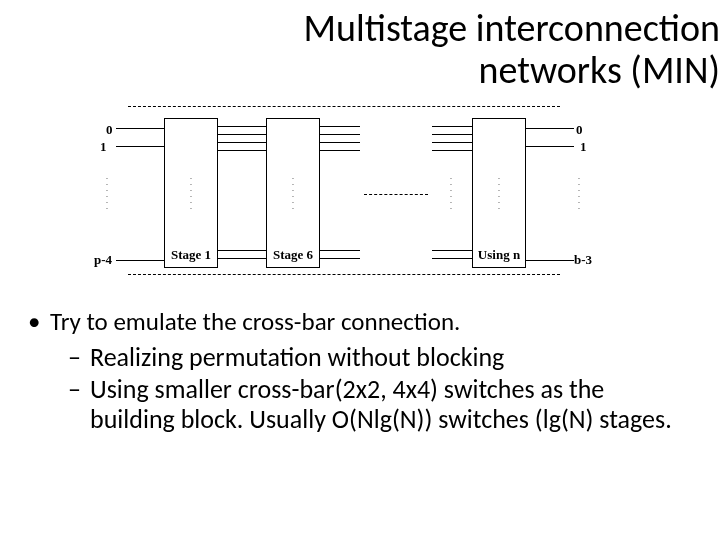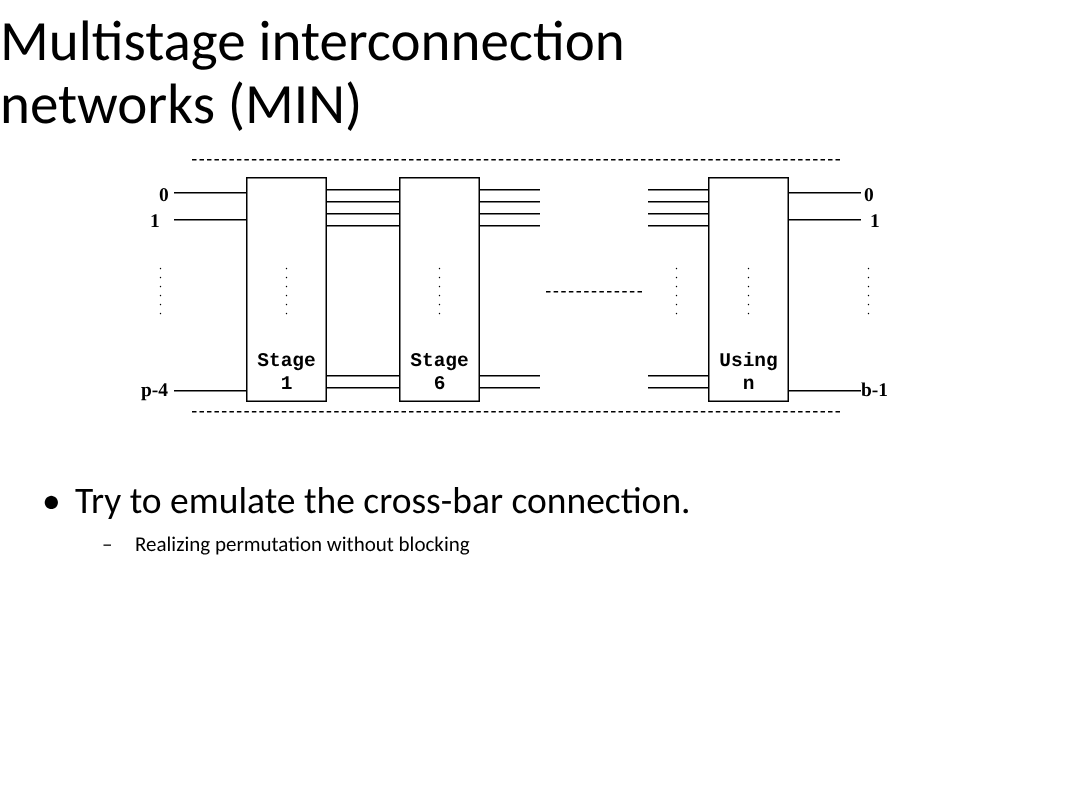--- a/index.html
+++ b/index.html
@@ -16,56 +16,56 @@
     width: 720px;
     height: 540px;
     position: relative;
     box-sizing: border-box;
   }
   .title {
     position: absolute;
     top: 8px;
     left: 0;
     width: 720px;
-    text-align: left;
+    text-align: right;
     font-size: 38px;
     line-height: 1.1;
     font-weight: 400;
   }
   .diagram {
     position: absolute;
     top: 104px;
     left: 108px;
     width: 472px;
     height: 200px;
   }
   .bullets {
     position: absolute;
-    top: 320px;
+    top: 308px;
     left: 28px;
     width: 664px;
     font-size: 25px;
     line-height: 1.15;
   }
   .b1 {
     margin: 0 0 6px 0;
     padding-left: 22px;
     position: relative;
   }
   .b1::before {
     content: "•";
     position: absolute;
     left: 0;
     top: 0;
   }
   .b2 {
     margin: 0 0 2px 0;
     padding-left: 62px;
     position: relative;
-    font-size: 14px;
+    font-size: 26px;
     line-height: 1.15;
   }
   .b2::before {
     content: "–";
     position: absolute;
     left: 40px;
     top: 0;
   }
 
   
@@ -86,21 +86,21 @@
     border: 1px solid #000;
     background: #fff;
     box-sizing: border-box;
   }
   .stage-label {
     position: absolute;
     bottom: 4px;
     left: 0;
     right: 0;
     text-align: center;
-    font-family: Liberation Mono, monospace;
+    font-family: Liberation Serif, serif;
     font-size: 13px;
     font-weight: bold;
   }
   .stage-vdots {
     position: absolute;
     top: 55px;
     left: 0;
     right: 0;
     text-align: center;
     font-family: "Times New Roman", serif;
@@ -228,21 +228,22 @@
     <div class="wire" style="left:418px; top:156px; width:48px;"></div>
 
     <span class="port-label" style="left:468px; top:18px;">0</span>
     <span class="port-label" style="left:472px; top:35px;">1</span>
     <div class="vdots-col" style="left:470px; top:70px; white-space:pre;">.
 .
 .
 .
 .
 .</div>
-    <span class="port-label" style="left:466px; top:148px;">b-1</span>
+    <span class="port-label" style="left:466px; top:148px;">b-3</span>
   </div>
 
   <div class="bullets">
     <p class="b1">Try to emulate the cross-bar connection.</p>
     <p class="b2">Realizing permutation without blocking</p>
+    <p class="b2">Using smaller cross-bar(2x2, 4x4) switches as the building block. Usually O(Nlg(N)) switches (lg(N) stages.</p>
   </div>
 
 </div>
 
 </body></html>

